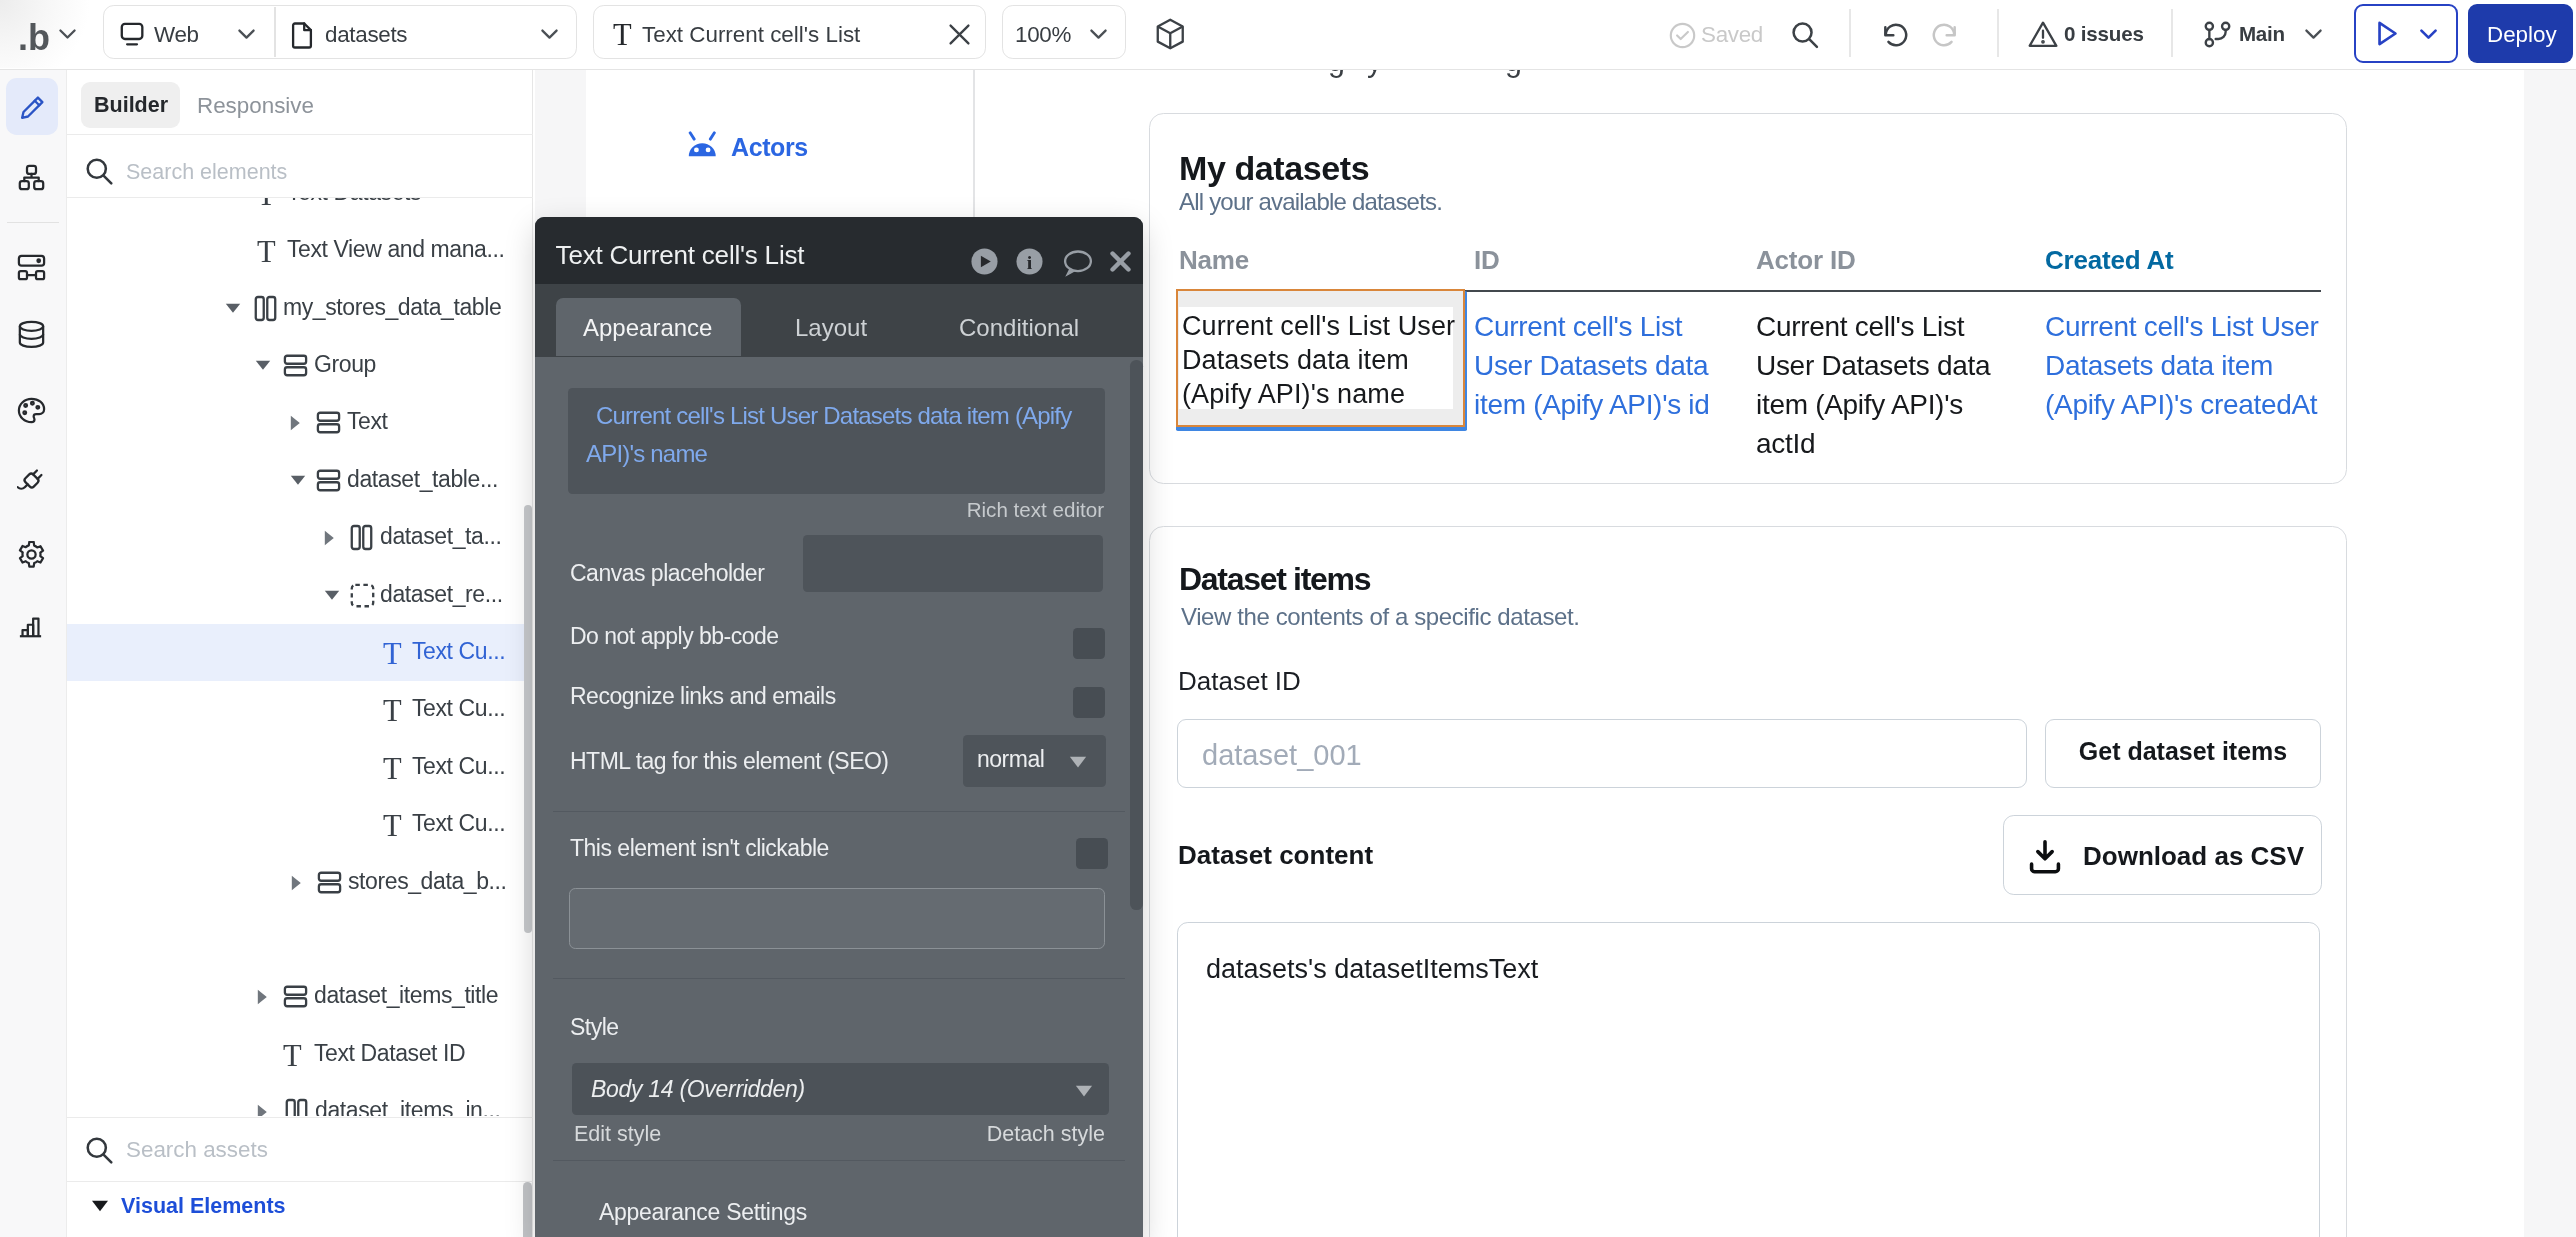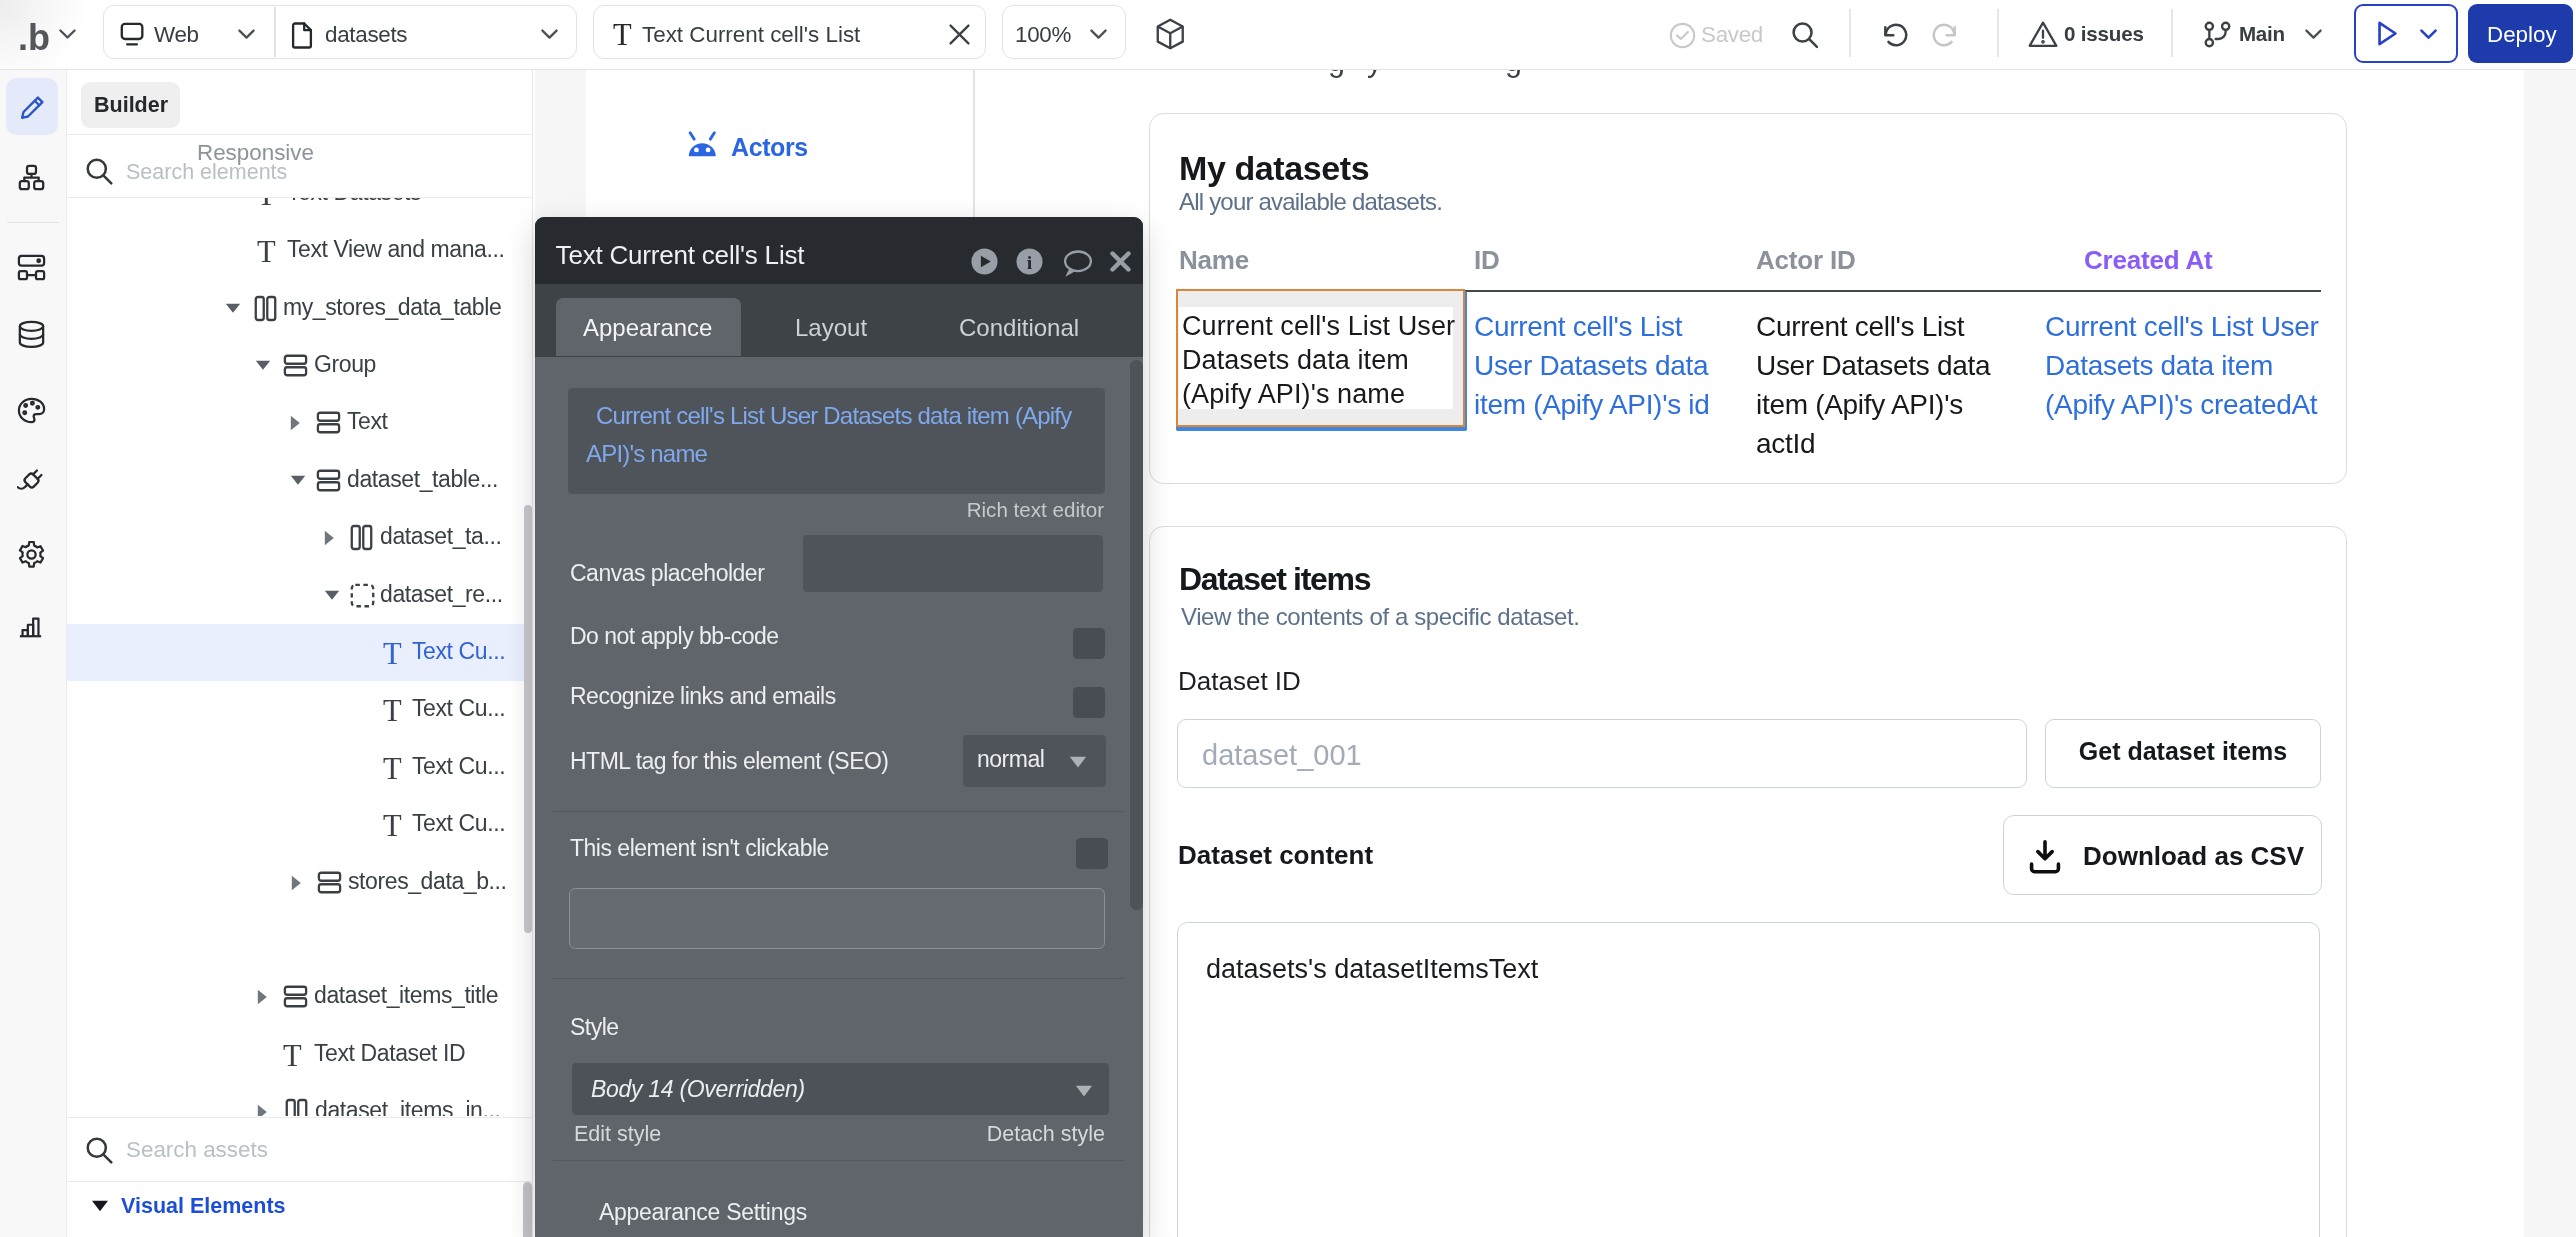--- a/index.html
+++ b/index.html
@@ -63,21 +63,21 @@
         <circle cx="23.5" cy="21" r="2.7" fill="#fff"></circle>
       </svg>
     <div class="abs" style="left:731px;top:133px;font-size:25px;font-weight:bold;letter-spacing:-0.4px;color:#2b66e2;">Actors</div>
 
     <div class="card" style="left:1149px;top:113px;width:1198px;height:371px;"></div>
     <div class="abs" style="left:1179px;top:149px;font-size:34px;font-weight:bold;letter-spacing:-0.4px;color:#15181c;">My datasets</div>
     <div class="abs" style="left:1179px;top:188px;font-size:24px;letter-spacing:-0.8px;color:#5d7189;">All your available datasets.</div>
     <div class="abs" style="left:1179px;top:245px;font-size:26px;font-weight:bold;letter-spacing:-0.2px;color:#8b929b;">Name</div>
     <div class="abs" style="left:1474px;top:245px;font-size:26px;font-weight:bold;letter-spacing:-0.2px;color:#8b929b;">ID</div>
     <div class="abs" style="left:1756px;top:245px;font-size:26px;font-weight:bold;letter-spacing:-0.2px;color:#8b929b;">Actor ID</div>
-    <div class="abs" style="left:2045px;top:245px;font-size:26px;font-weight:bold;letter-spacing:-0.2px;color:#8b5cf6;margin-left:39px;">Created At</div>
+    <div class="abs" style="left:2045px;top:245px;font-size:26px;font-weight:bold;letter-spacing:-0.2px;color:#0369a1;">Created At</div>
     <div class="abs" style="left:1179px;top:290px;width:1142px;height:2.2px;background:#43484e;"></div>
 
     <div class="abs" style="left:1176px;top:291px;width:291px;height:140px;background:#3f86e2;border-radius:1.8px;"></div>
     <div class="abs" style="left:1176px;top:289px;width:289px;height:138px;border:2.7px solid #d9863a;background:#ededed;"></div>
     <div class="abs" style="left:1179px;top:307px;width:274px;height:102px;background:#fff;"></div>
     <div class="abs" style="left:1182px;top:309px;font-size:27px;line-height:34px;letter-spacing:0.1px;white-space:nowrap;color:#17191c;">Current cell's List User<br>Datasets data item<br>(Apify API)'s name</div>
 
     <div class="abs cell-line blue" style="left:1474px;top:307px;">Current cell's List<br>User Datasets data<br>item (Apify API)'s id</div>
     <div class="abs cell-line" style="left:1756px;top:307px;color:#17191c;">Current cell's List<br>User Datasets data<br>item (Apify API)'s<br>actId</div>
     <div class="abs cell-line blue" style="left:2045px;top:307px;">Current cell's List User<br>Datasets data item<br>(Apify API)'s createdAt</div>
@@ -241,21 +241,21 @@
         <path d="M5 24 v-7 h6 v7"></path>
         <path d="M11 24 v-13 h6 v13"></path>
         <path d="M17 24 v-20 h6 v20"></path>
       </svg>
   </div>
 
   <div id="lpanel">
 
     <div class="abs" style="left:14.4px;top:11.7px;width:99px;height:46px;background:#efefef;border-radius:9px;"></div>
     <div class="abs" style="left:27px;top:23px;font-size:21.5px;font-weight:bold;color:#25282c;">Builder</div>
-    <div class="abs" style="left:130px;top:23px;font-size:22.4px;color:#8d939a;margin-top:47px;">Responsive</div>
+    <div class="abs" style="left:130px;top:23px;font-size:22.4px;color:#8d939a;">Responsive</div>
     <div class="hdiv" style="top:64px;"></div>
 
     <svg class="abs" style="left:18px;top:87px;" width="29" height="29" fill="none" stroke="#33383d" stroke-width="2.8" stroke-linecap="round" viewBox="0 0 32 32">
         <circle cx="13" cy="13" r="10"></circle>
         <path d="M21 21 L29 29"></path>
       </svg>
     <div class="abs" style="left:59px;top:90px;font-size:21.5px;color:#b9bfc6;">Search elements</div>
     <div class="hdiv" style="top:127px;"></div>
 
     <div id="tree" class="abs" style="left:0;top:128px;width:466px;height:918px;overflow:hidden;">

